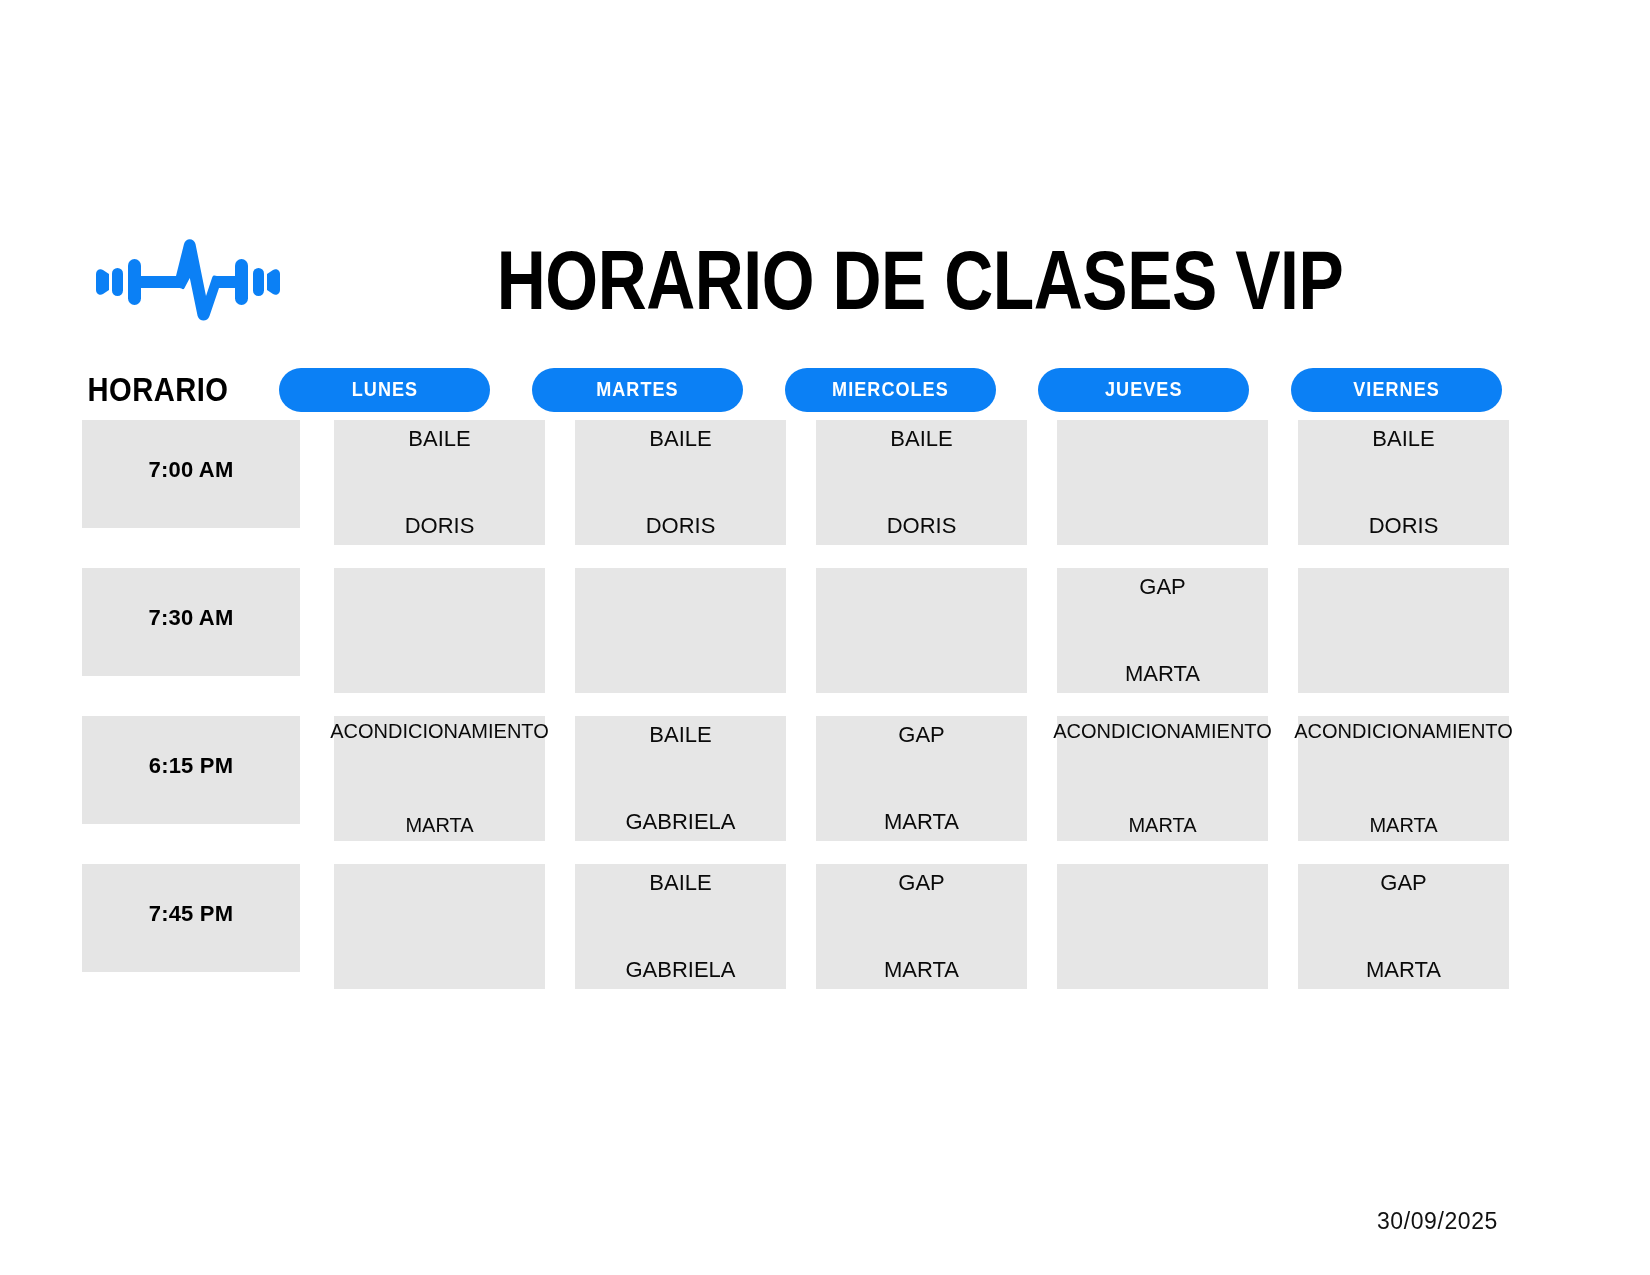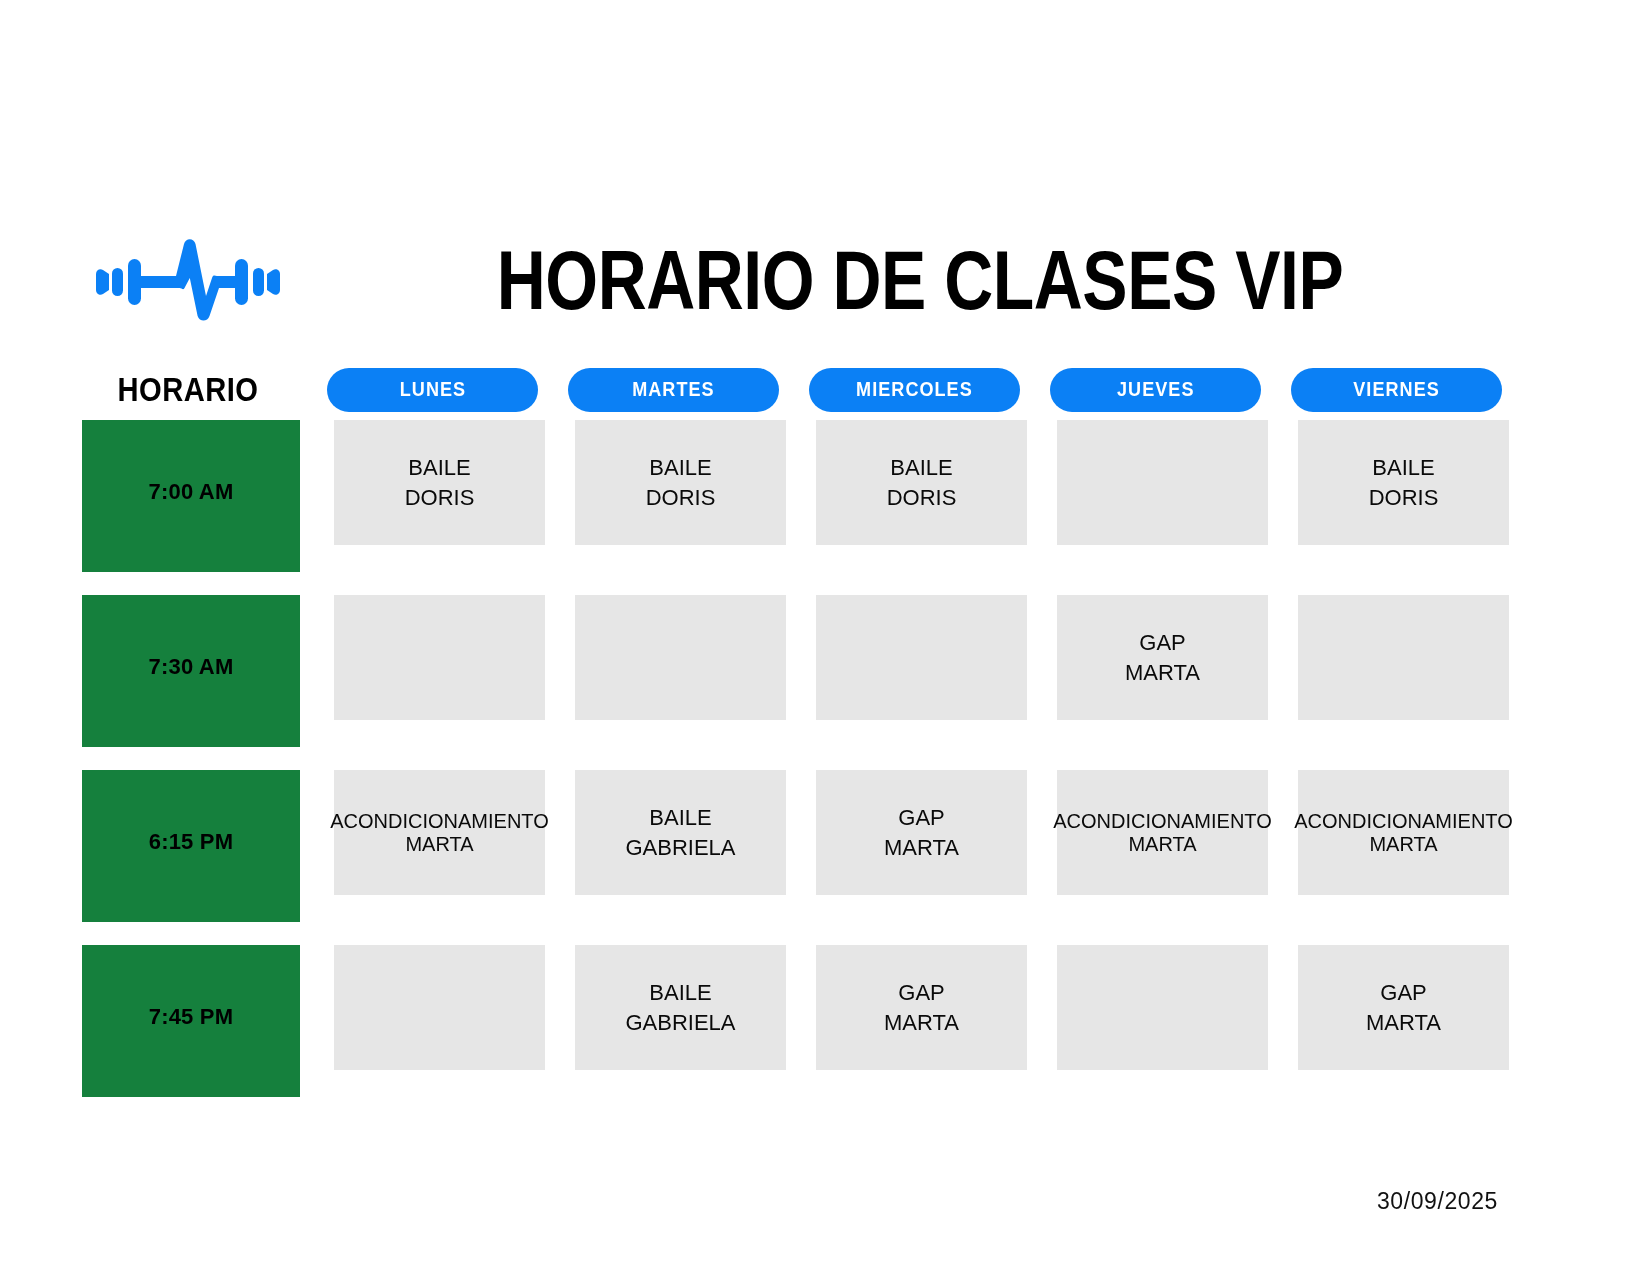--- a/index.html
+++ b/index.html
@@ -54,21 +54,21 @@
   }
 
   
   #dayheader {
     position: absolute;
     left: 82px;
     top: 368px;
     width: 1420px;
     height: 44px;
     display: flex;
-    gap: 0;
+    gap: 12px;
   }
   .hdr-cell {
     height: 44px;
     display: flex;
     align-items: center;
     justify-content: center;
   }
   .hdr-cell.time-head {
     width: 218px;
     margin-right: 34px;
@@ -113,23 +113,23 @@
     width: 1420px;
   }
   .grid-row {
     display: flex;
     margin-bottom: 23px;
   }
   .grid-row:last-child { margin-bottom: 16px; }
 
   .time-cell {
     width: 218px;
-    height: 152px;
+    height: 108px;
     margin-right: 34px;
-    background: #15803d;
+    background: #e5e5e5;
     display: flex;
     align-items: center;
     justify-content: center;
     flex: 0 0 auto;
   }
   .time-cell-label {
     font-family: "Liberation Sans", "DejaVu Sans", sans-serif;
     font-weight: 700;
     font-size: 22px;
     letter-spacing: 0.2px;
@@ -139,24 +139,24 @@
   }
 
   .slot-cell {
     width: 211px;
     height: 125px;
     margin-right: 30px;
     background: #E6E6E6;
     display: flex;
     flex-direction: column;
     align-items: center;
-    justify-content: center;
+    justify-content: space-between;
     flex: 0 0 auto;
     box-sizing: border-box;
-    padding: 12px 4px;
+    padding: 4px 4px;
   }
   .slot-cell:last-child { margin-right: 0; }
 
   .slot-class,
   .slot-coach {
     font-family: "Liberation Sans", "DejaVu Sans", sans-serif;
     font-weight: 400;
     font-size: 22px;
     line-height: 30px;
     color: #0a0a0a;
@@ -167,21 +167,21 @@
   .slot-cell.long .slot-coach {
     font-size: 20px;
     line-height: 23px;
   }
   .slot-cell.empty { }
 
   
   #footer-date {
     position: absolute;
     right: 152px;
-    bottom: 60px;
+    bottom: 40px;
     font-family: "Liberation Sans", "DejaVu Sans", sans-serif;
     font-weight: 400;
     font-size: 23px;
     letter-spacing: 0.6px;
     color: #111111;
   }
 </style>
 </head>
 <body>
 

